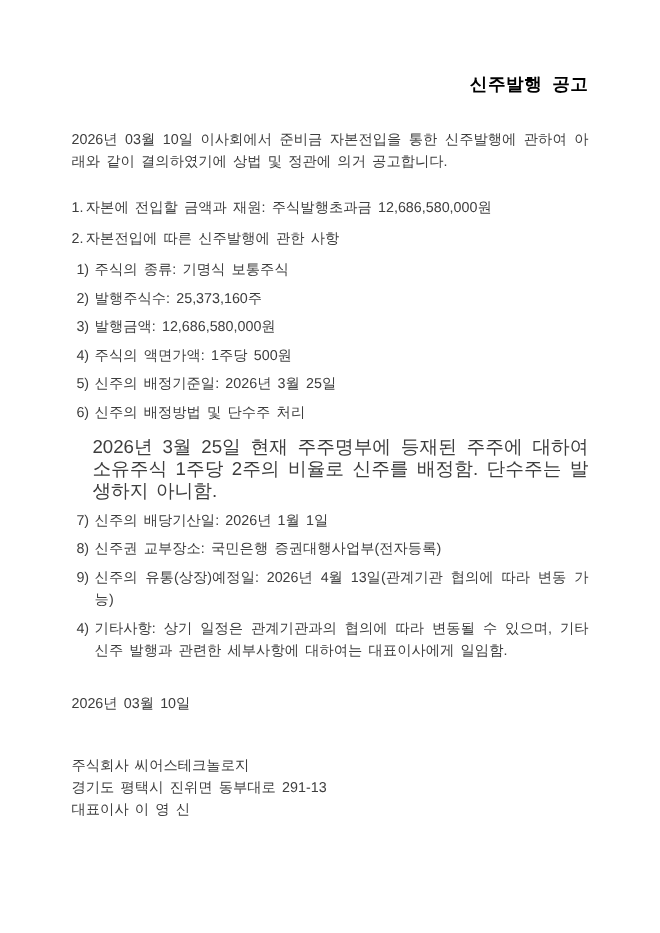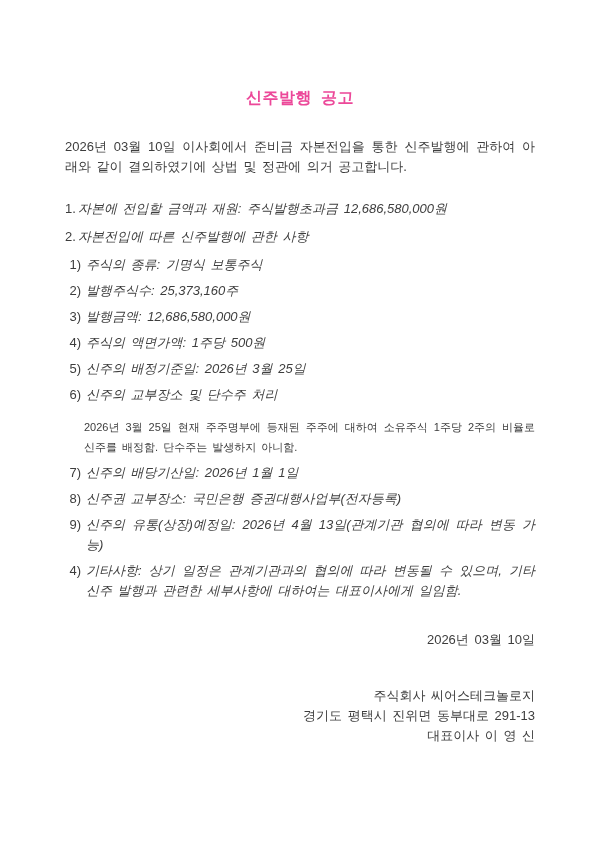--- a/index.html
+++ b/index.html
@@ -16,69 +16,68 @@
   }
   .page {
     width: 600px;
     height: 848px;
     box-sizing: border-box;
     padding: 0 65px;
     background: #ffffff;
   }
   .title {
     margin: 0;
-    padding-top: 88px;
-    text-align: center;
+    padding-top: 68px;
+    text-align: right;
     font-size: 16px;
     line-height: 20px;
     font-weight: 700;
-    color: #ec4899;
+    color: #000000;
     word-spacing: 4px;
     letter-spacing: 0.5px;
   }
   .intro {
     margin: 29px 0 16px 0;
     font-size: 13px;
     line-height: 20px;
     text-align: justify;
     word-spacing: 2px;
   }
   .row {
     display: flex;
     font-size: 13px;
     line-height: 20px;
     word-spacing: 2px;
   }
   .row .txt {
     flex: 1 1 auto;
     text-align: justify;
-    font-style: italic;
   }
   .row.main .num {
     flex: 0 0 13px;
     text-align: left;
   }
   .row.sub .num {
     flex: 0 0 16px;
     text-align: right;
     margin-right: 5px;
     white-space: nowrap;
   }
   .mt22 { margin-top: 22px; }
   .mt8  { margin-top: 8px; }
   .mt6  { margin-top: 6px; }
   .detail {
     margin: 12px 0 0 19px;
-    font-size: 11px;
+    font-size: 17px;
     line-height: 20px;
     text-align: justify;
     word-spacing: 2px;
   }
   .center {
-    text-align: right;
+    text-align: left;
     font-size: 13px;
     line-height: 20px;
     word-spacing: 2px;
     margin: 0;
   }
   .date    { margin-top: 29px; }
   .company { margin-top: 36px; }
   .addr    { }
   .ceo     { margin-top: 0; }
 </style>
@@ -121,21 +120,21 @@
     <span class="txt">주식의 액면가액: 1주당 500원</span>
   </div>
 
   <div class="row sub mt6">
     <span class="num">5)</span>
     <span class="txt">신주의 배정기준일: 2026년 3월 25일</span>
   </div>
 
   <div class="row sub mt6">
     <span class="num">6)</span>
-    <span class="txt">신주의 교부장소 및 단수주 처리</span>
+    <span class="txt">신주의 배정방법 및 단수주 처리</span>
   </div>
 
   <p class="detail">2026년 3월 25일 현재 주주명부에 등재된 주주에 대하여 소유주식 1주당 2주의 비율로 신주를 배정함. 단수주는 발생하지 아니함.</p>
 
   <div class="row sub mt6">
     <span class="num">7)</span>
     <span class="txt">신주의 배당기산일: 2026년 1월 1일</span>
   </div>
 
   <div class="row sub mt6">

